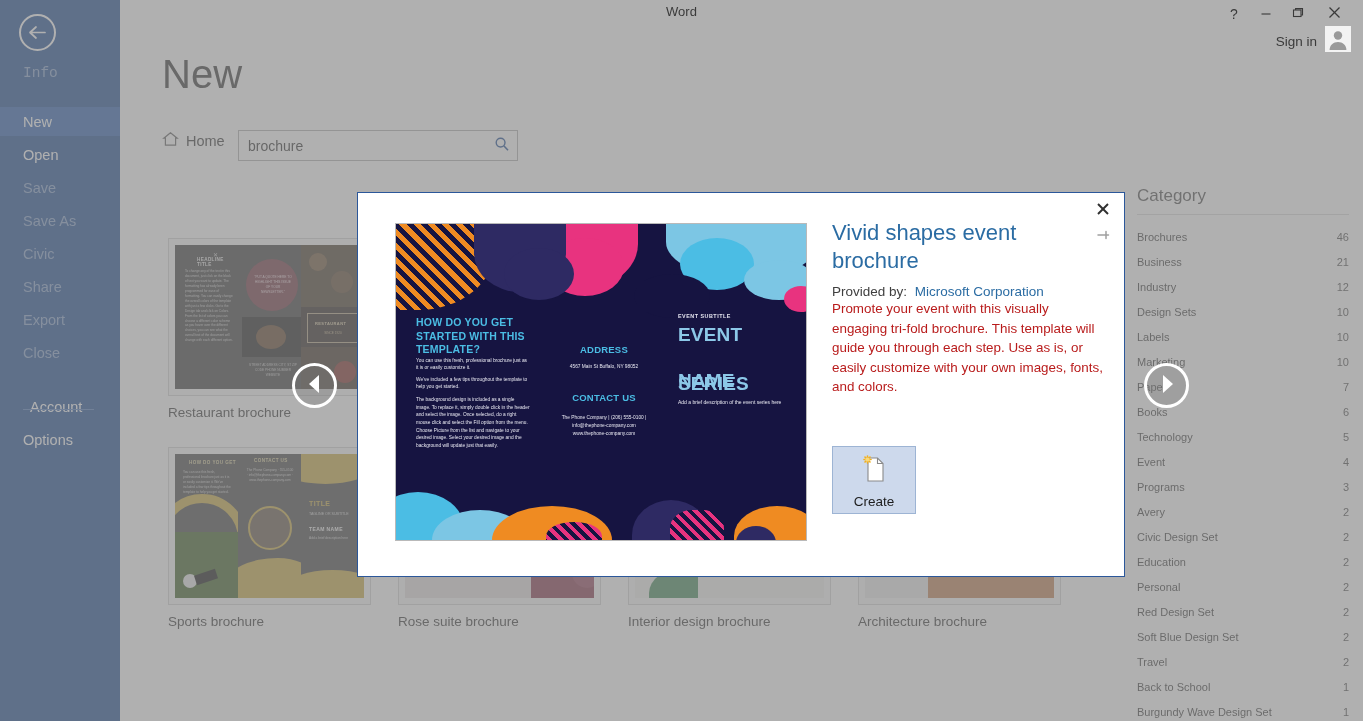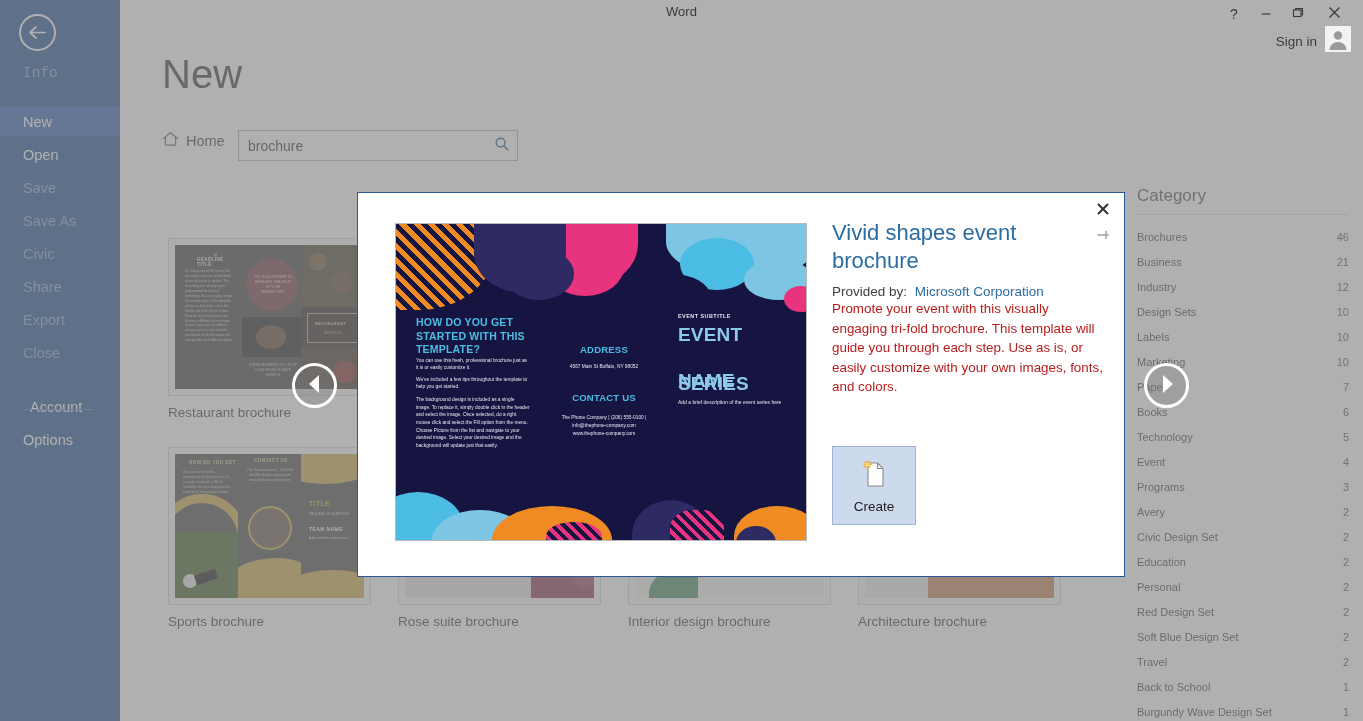--- a/index.html
+++ b/index.html
@@ -167,21 +167,21 @@
   #dlg-provider-row { margin-top: 9px; font-size: 13.5px; color: #3f3f3f; }
   #dlg-provider-label { color: #3f3f3f; }
   #dlg-provider { color: #2b6ca3; margin-left: 4px; cursor: pointer; }
   #dlg-desc {
     margin-top: 0; font-size: 13.4px; color: #b91c1c; line-height: 1.45;
   }
   #dlg-size-row { margin-top: 26px; font-size: 13.4px; color: #3f3f3f; }
   #dlg-size-val { margin-left: 9px; }
   #create-btn {
     position: absolute; left: 474px; top: 253px;
-    width: 84px; height: 79px;
+    width: 84px; height: 68px;
     background: #cdd9ec; border: 1px solid #9db4d4;
     display: flex; flex-direction: column; align-items: center; justify-content: center;
     gap: 4px; cursor: pointer;
   }
   #create-label { font-size: 13.5px; color: #1d1d1d; }
 
   
   .nav-circle {
     position: absolute; width: 45px; height: 45px; border-radius: 50%;
     border: 3px solid #ffffff; background: rgba(120,120,120,0.30);

